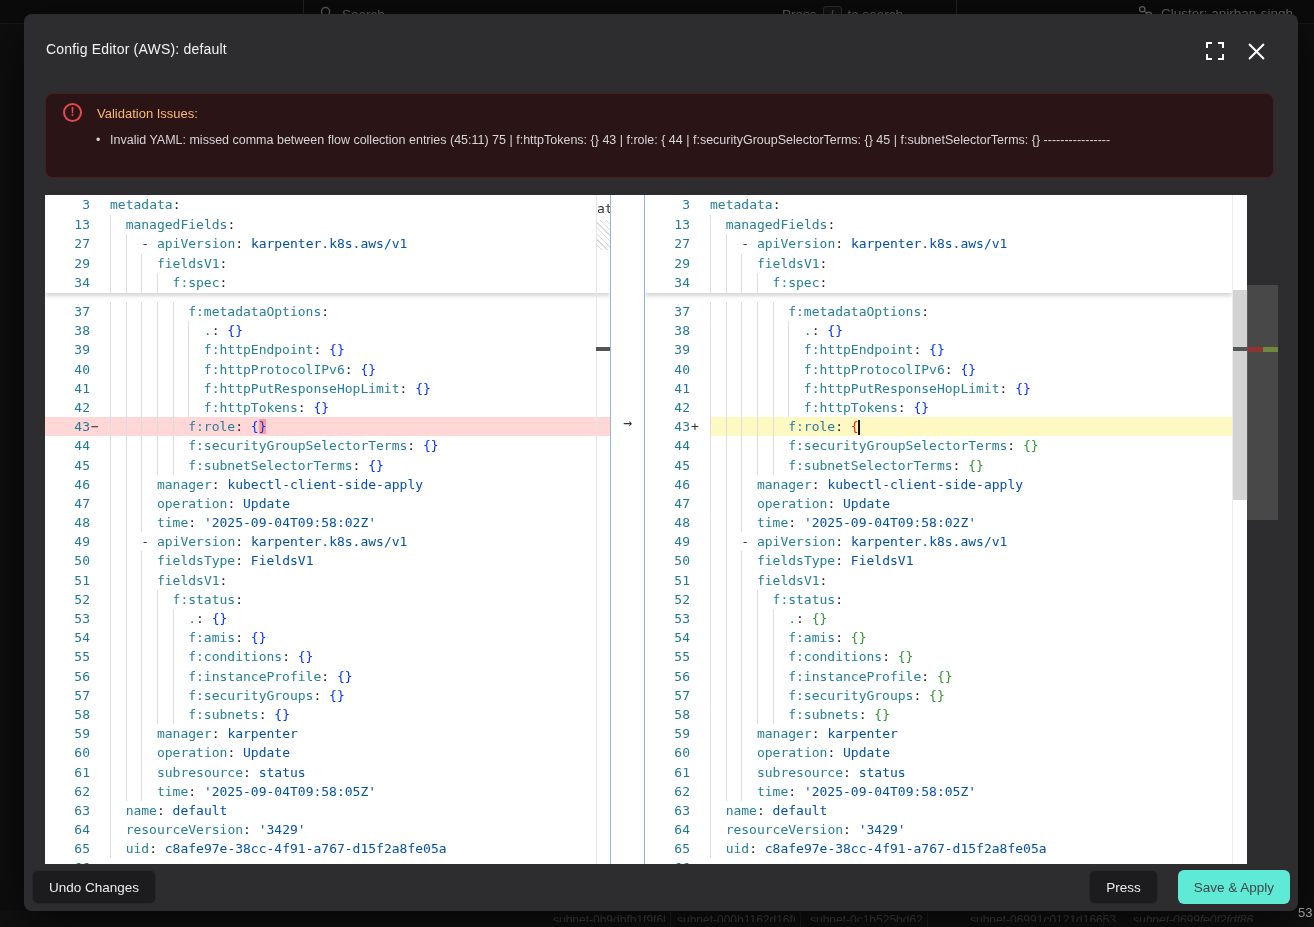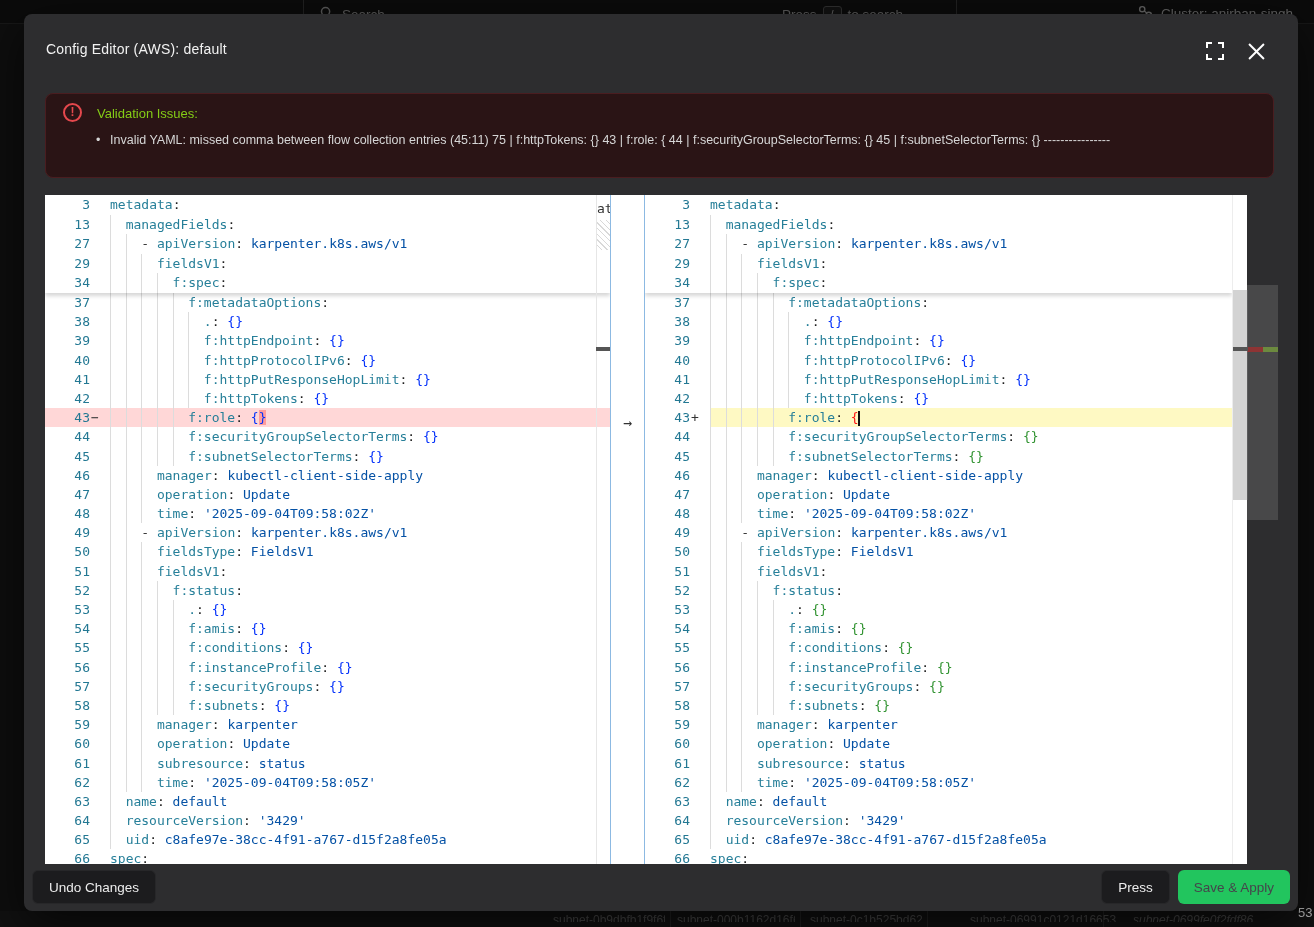--- a/index.html
+++ b/index.html
@@ -28,40 +28,40 @@
   
   .modal { position:absolute; left:24px; top:14px; width:1274px; height:897px; background:#2d2d2f;
            border-radius:8px; box-shadow:0 14px 48px rgba(0,0,0,0.65); z-index:10; }
   .modal-title { position:absolute; left:22px; top:27px; color:#f2f2f2; font-size:14px; letter-spacing:0.2px; }
   .icon-btn { position:absolute; width:22px; height:22px; top:28px; cursor:pointer; display:flex;
               align-items:center; justify-content:center; }
 
   
   .banner { position:absolute; left:21px; top:79px; width:1229px; height:85px; background:#2a1415;
             border:1px solid #4a1d20; border-radius:8px; color:#e6e6e6; }
-  .banner-head { position:absolute; left:51px; top:12px; font-size:13px; color:#84cc16; }
+  .banner-head { position:absolute; left:51px; top:12px; font-size:13px; color:#fdba74; }
   .err-icon { position:absolute; left:17px; top:9px; width:19px; height:19px; border:2px solid #e5484d;
               border-radius:50%; color:#e5484d; font-size:12px; font-weight:bold; text-align:center; line-height:15px; }
   .banner-body { position:absolute; left:64px; top:36px; width:1140px; font-size:12.5px; color:#d6d6d6; line-height:21px; }
   .banner-body .bullet { position:absolute; left:-14px; }
 
   
   .editor { position:absolute; left:21px; top:181px; width:1202px; height:669px; background:#fff;
             font-family:"DejaVu Sans Mono", monospace; font-size:13px; color:#1e1e1e; }
   .pane { position:absolute; top:0; height:669px; overflow:hidden; background:#fff; }
   .pane-left { left:0; width:565px; }
   .pane-right { left:600px; width:587px; }
   .sash { position:absolute; left:565px; top:0; width:35px; height:669px; background:#fff;
           border-left:1px solid #8cb9e2; border-right:1px solid #8cb9e2; z-index:3; }
   .revert-arrow { position:absolute; left:0; top:219px; width:33px; text-align:center; color:#333;
                   font-size:15px; cursor:pointer; }
   .sticky { position:absolute; left:0; top:0; right:0; height:98px; background:#fff; z-index:2;
             box-shadow:0 3px 4px rgba(0,0,0,0.16); }
   .sticky .cl { height:19.6px; }
-  .lines { position:absolute; left:0; top:98px; right:0; bottom:0; padding-top:0; overflow:hidden; }
+  .lines { position:absolute; left:0; top:98px; right:0; bottom:0; padding-top:9px; overflow:hidden; }
   .cl { display:flex; height:19.2px; line-height:19.2px; }
   .g { width:58px; flex:none; display:flex; justify-content:flex-end; }
   .num { color:#237893; }
   .sign { width:13px; color:#333; padding-left:1px; }
   .c { white-space:pre; margin-left:7px; flex:1; }
   .ig { display:inline-block; width:2ch; height:19.2px; border-left:1px solid #dcdcdc; vertical-align:top; }
   .sticky .ig { height:19.6px; }
   .k { color:#267f99; } .p { color:#1e1e1e; } .v { color:#0451a5; } .dash { color:#3b3b3b; }
   .b1 { color:#0431fa; } .b2 { color:#319331; } .berr { color:#ff1212; }
   .cl.del { background:#ffd7d7; }
@@ -80,25 +80,25 @@
                  border-left:1px solid #ededed; z-index:3; }
   .sb-thumb { position:absolute; left:0; top:95px; width:15px; height:210px; background:rgba(130,130,130,0.35); }
   .sb-dash-right { position:absolute; left:0; top:152px; width:15px; height:4px; background:#555; }
 
   
   .ov-slider { position:absolute; left:1223px; top:271px; width:31px; height:235px; background:rgba(255,255,255,0.13); }
   .ov-red { position:absolute; left:1223px; top:333px; width:16px; height:5px; background:#8e3434; }
   .ov-green { position:absolute; left:1239px; top:333px; width:15px; height:5px; background:#6c8a3f; }
 
   
-  .footer { position:absolute; left:8px; right:8px; top:856px; height:34px; display:flex; align-items:center; }
+  .footer { position:absolute; left:8px; right:8px; top:856px; height:34px; display:flex; align-items:center;gap:12px; }
   .btn { height:34px; border:none; border-radius:6px; font-family:"Liberation Sans", sans-serif;
          font-size:13.5px; padding:0 16px; cursor:pointer; }
   .btn-dark { background:#1c1c1e; color:#ececec; border:1px solid rgba(255,255,255,0.05); }
-  .btn-disabled { background:#22c55e; color:#45454b; cursor:default; margin-left:8px; }
+  .btn-disabled { background:#5eead4; color:#45454b; cursor:default; margin-left:8px; }
   .spacer { flex:1; }
 </style>
 </head>
 <body>
 
 <div class="topbar">
   <div class="searchbox">
     <div class="search-inner">
       <span>
         <svg width="13" height="13" viewBox="0 0 14 14" fill="none" stroke="#8a8a8a" stroke-width="1.6">

